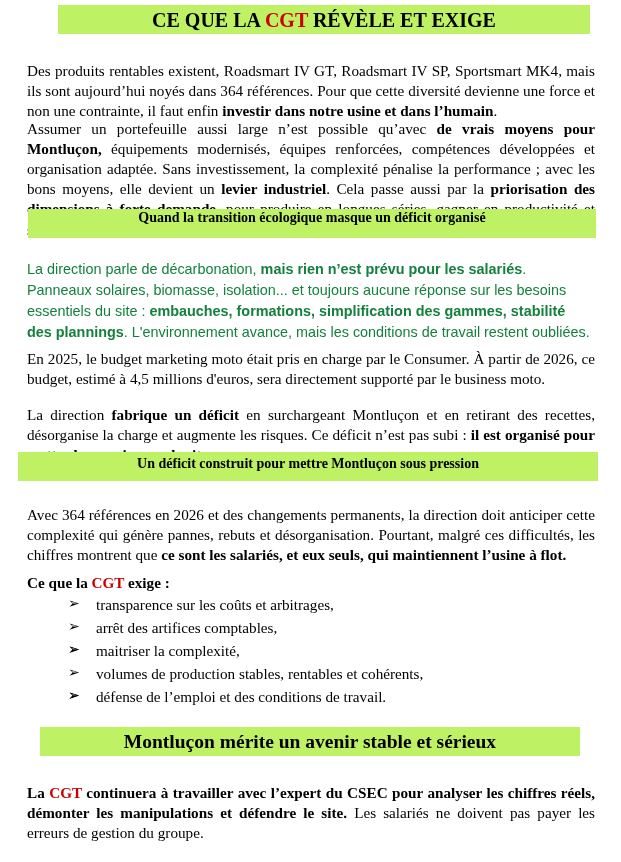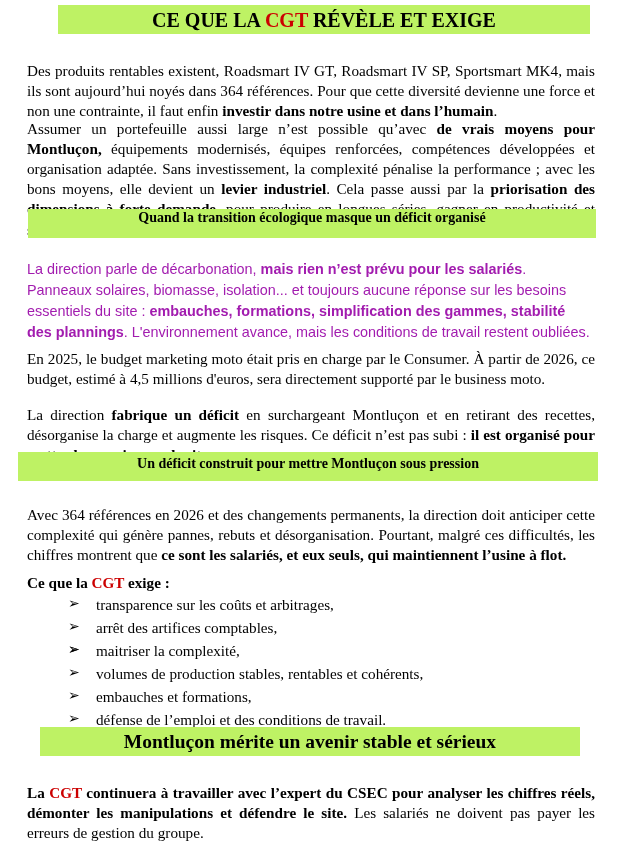--- a/index.html
+++ b/index.html
@@ -71,21 +71,21 @@
 
   
   .para-sans {
     position: absolute;
     left: 27px;
     width: 566px;
     text-align: left;
     font-family: "Liberation Sans", "DejaVu Sans", sans-serif;
     font-size: 14.4px;
     line-height: 1.46;
-    color: #a21caf;
+    color: #15803d;
   }
   .para-sans b { font-weight: bold; }
 
   #para-intro-1      { top: 46px;  }
   #para-intro-2      { top: 104px; }
   #para-eco-1        { top: 245px; }
   #para-eco-2        { top: 341px; margin-top: 8px; }
   #para-eco-3        { top: 390px; }
   #para-deficit-1    { top: 490px; }
   #para-demands-lead { top: 558px; font-weight: bold; }
@@ -157,21 +157,21 @@
   <p class="para" id="para-demands-lead">
     <span>Ce que la </span><span class="red">CGT</span><span> exige :</span>
   </p>
 
   <ul class="demand-list">
     <li><span class="bullet">➢</span><span>transparence sur les coûts et arbitrages,</span></li>
     <li><span class="bullet">➢</span><span>arrêt des artifices comptables,</span></li>
     <li><span class="bullet">➢</span></li>
     <li><span class="bullet">➢</span><span>maitriser la complexité,</span></li>
     <li><span class="bullet">➢</span><span>volumes de production stables, rentables et cohérents,</span></li>
-    <li><span class="bullet">➢</span><span>embauches et formations,</span></li>
+    <li><span class="bullet">➢</span></li>
     <li><span class="bullet">➢</span><span>défense de l’emploi et des conditions de travail.</span></li>
   </ul>
 
   <div class="heading" id="heading-4">Montluçon mérite un avenir stable et sérieux</div>
 
   <p class="para" id="para-final">
     <b>La </b><span class="red">CGT</span><b> continuera à travailler avec l’expert du CSEC pour analyser les chiffres réels, démonter les manipulations et défendre le site.</b><span> Les salariés ne doivent pas payer les erreurs de gestion du groupe.</span>
   </p>
 
 </div>

